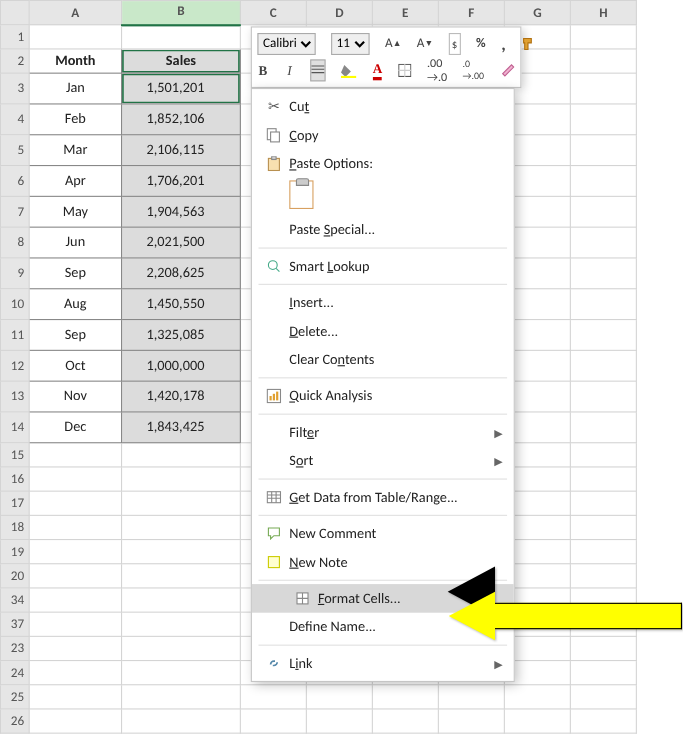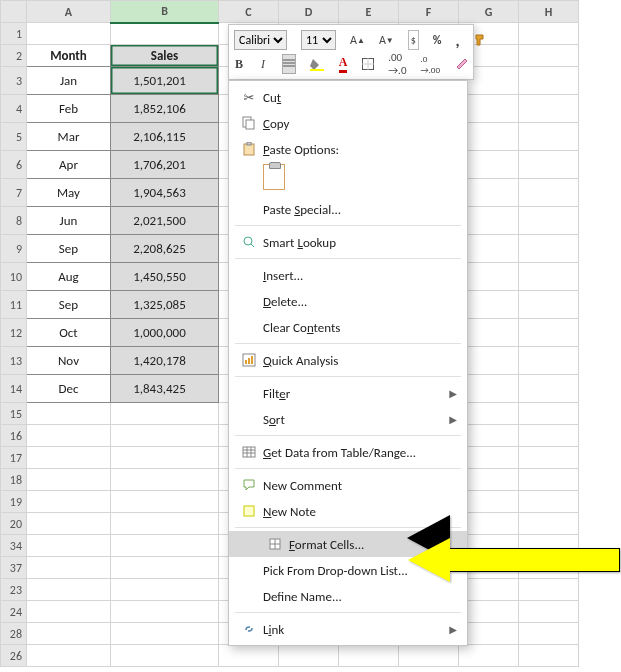--- a/index.html
+++ b/index.html
@@ -331,21 +331,21 @@
         <td class="colA"></td>
         <td class="colB"></td>
         <td class="colOther"></td>
         <td class="colOther"></td>
         <td class="colOther"></td>
         <td class="colOther"></td>
         <td class="colOther"></td>
         <td class="colOther"></td>
       </tr>
       <tr>
-        <td class="rowhdr">28</td>
+        <td class="rowhdr">25</td>
         <td class="colA"></td>
         <td class="colB"></td>
         <td class="colOther"></td>
         <td class="colOther"></td>
         <td class="colOther"></td>
         <td class="colOther"></td>
         <td class="colOther"></td>
         <td class="colOther"></td>
       </tr>
       <tr>
@@ -518,24 +518,20 @@
       <span class="icon">
         <svg width="14" height="14">
           <rect x="2" y="2" width="10" height="10" fill="#fff" stroke="#888"></rect>
           <path d="M2 7h10M7 2v10" stroke="#888"></path>
         </svg>
       </span>
       <span class="label"><u>F</u>ormat Cells...</span>
     </div>
   <div class="item">
       <span class="icon"></span>
-      <span class="label">Pick From Drop-down List...</span>
-    </div>
-  <div class="item">
-      <span class="icon"></span>
       <span class="label">Define Name...</span>
     </div>
   <div class="divider"></div>
   <div class="item">
       <span class="icon">
         <svg width="14" height="14">
           <path d="M4 8a3 3 0 013-3h1M10 6a3 3 0 01-3 3H6" fill="none" stroke="#58a" stroke-width="1.5"></path>
         </svg>
       </span>
       <span class="label">L<u>i</u>nk</span>

